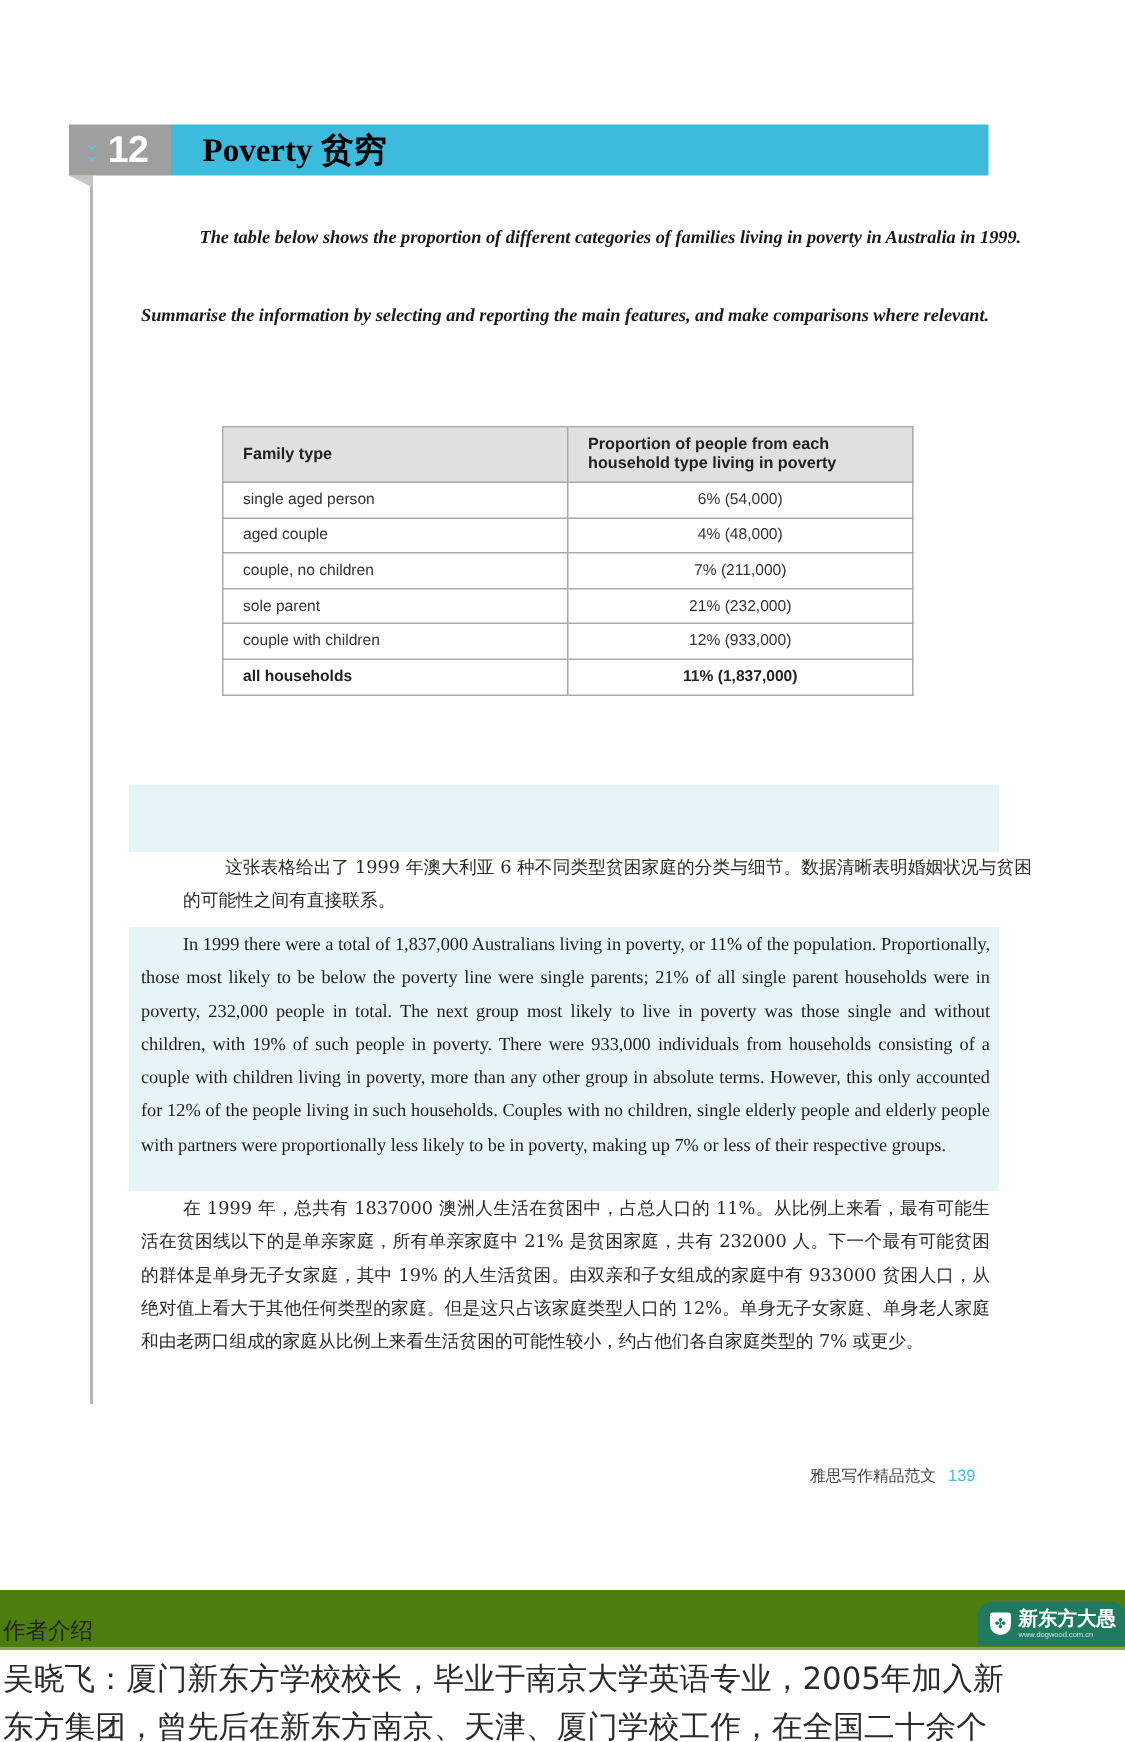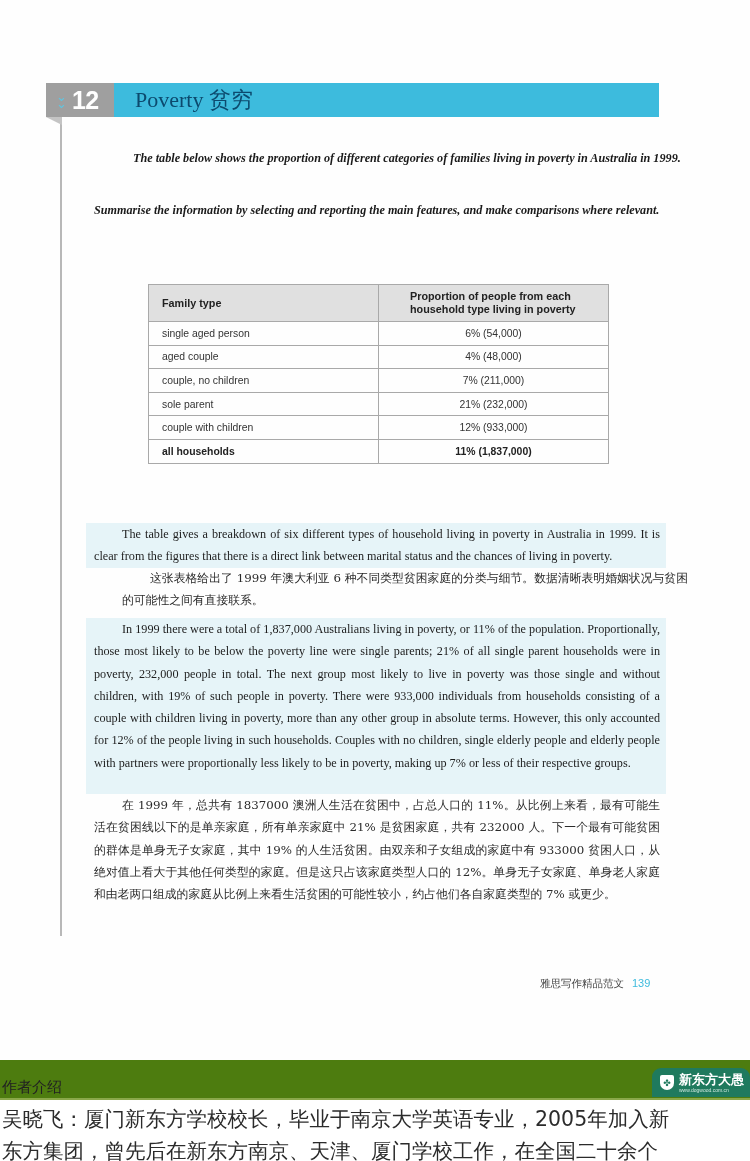--- a/index.html
+++ b/index.html
@@ -12,32 +12,32 @@
   .vrule { position: absolute; left: 60px; top: 118px; width: 2px; height: 818px; background: #b8b8b8; }
   .fold { position: absolute; left: 46px; top: 117px; width: 0; height: 0;
           border-top: 8px solid #c4c4c4; border-left: 16px solid transparent; }
 
   
   .banner { position: absolute; left: 46px; top: 83px; width: 613px; height: 34px; display: flex; }
   .banner .num-block { width: 68px; height: 34px; background: #9f9f9f; display: flex; align-items: center; padding-left: 10px; }
   .banner .chev { color: #5fc6e2; font-size: 13px; line-height: 7px; display: flex; flex-direction: column; margin-right: 5px; font-family: "DejaVu Sans", sans-serif; }
   .banner .num { color: #ffffff; font-family: "Liberation Sans", sans-serif; font-weight: bold; font-size: 25px; letter-spacing: -0.5px; }
   .banner .title-block { flex: 1; background: #3dbbdd; display: flex; align-items: center; padding-left: 21px; }
-  .banner .title { color: #0c4a6e; font-family: "Liberation Serif", serif; font-weight: normal; font-size: 22px; }
+  .banner .title { color: #000000; font-family: "Liberation Serif", serif; font-weight: bold; font-size: 22px; }
 
   
   .prompt { position: absolute; left: 94px; width: 570px; font-style: italic; font-weight: bold; font-size: 12.2px; line-height: 23px; color: #1a1a1a; }
   .prompt.p1 { top: 147px; margin-left: 39px; }
   .prompt.p2 { top: 199px; }
 
   
   .tbl { position: absolute; left: 148px; top: 284px; width: 461px; border-collapse: collapse; font-family: "Liberation Sans", sans-serif; font-size: 10.4px; color: #333; }
   .tbl th, .tbl td { border: 1px solid #a9a9a9; height: 23.6px; padding: 0 13px; }
   .tbl th { background: #e0e0e0; height: 37px; text-align: left; font-weight: bold; font-size: 10.8px; color: #222; }
-  .tbl th.col2 { padding-left: 31px; line-height: 13px; }
+  .tbl th.col2 { padding-left: 13px; line-height: 13px; }
   .tbl td.val { text-align: center; }
   .tbl td.c1 { width: 230px; }
   .tbl tr.total td { font-weight: bold; color: #222; }
 
   
   .hl { position: absolute; left: 86px; width: 580px; background: #e6f4f8; }
   .hl.h1 { top: 523px; height: 45px; }
   .hl.h2 { top: 618px; height: 176px; }
   .en { position: absolute; left: 94px; width: 566px; font-size: 12.2px; line-height: 22.3px; text-align: justify; color: #1d1d1d; text-indent: 28px; }
   .en.e1 { top: 523px; }
@@ -115,21 +115,20 @@
       <tr class="total">
         <td class="c1">all households</td>
         <td class="val">11% (1,837,000)</td>
       </tr>
     </tbody>
   </table>
 
   <div class="hl h1"></div>
   <div class="hl h2"></div>
 
-  <p class="en e1">The table gives a breakdown of six different types of household living in poverty in Australia in 1999. It is clear from the figures that there is a direct link between marital status and the chances of living in poverty.</p>
   <p class="zh z1">这张表格给出了 1999 年澳大利亚 6 种不同类型贫困家庭的分类与细节。数据清晰表明婚姻状况与贫困的可能性之间有直接联系。</p>
   <p class="en e2">In 1999 there were a total of 1,837,000 Australians living in poverty, or 11% of the population. Proportionally, those most likely to be below the poverty line were single parents; 21% of all single parent households were in poverty, 232,000 people in total. The next group most likely to live in poverty was those single and without children, with 19% of such people in poverty. There were 933,000 individuals from households consisting of a couple with children living in poverty, more than any other group in absolute terms. However, this only accounted for 12% of the people living in such households. Couples with no children, single elderly people and elderly people with partners were proportionally less likely to be in poverty, making up 7% or less of their respective groups.</p>
   <p class="zh z2">在 1999 年，总共有 1837000 澳洲人生活在贫困中，占总人口的 11%。从比例上来看，最有可能生活在贫困线以下的是单亲家庭，所有单亲家庭中 21% 是贫困家庭，共有 232000 人。下一个最有可能贫困的群体是单身无子女家庭，其中 19% 的人生活贫困。由双亲和子女组成的家庭中有 933000 贫困人口，从绝对值上看大于其他任何类型的家庭。但是这只占该家庭类型人口的 12%。单身无子女家庭、单身老人家庭和由老两口组成的家庭从比例上来看生活贫困的可能性较小，约占他们各自家庭类型的 7% 或更少。</p>
 
   <div class="foot">
     <span>雅思写作精品范文</span><span class="pg">139</span>
   </div>
 </div>
 
 <div class="author-head">

